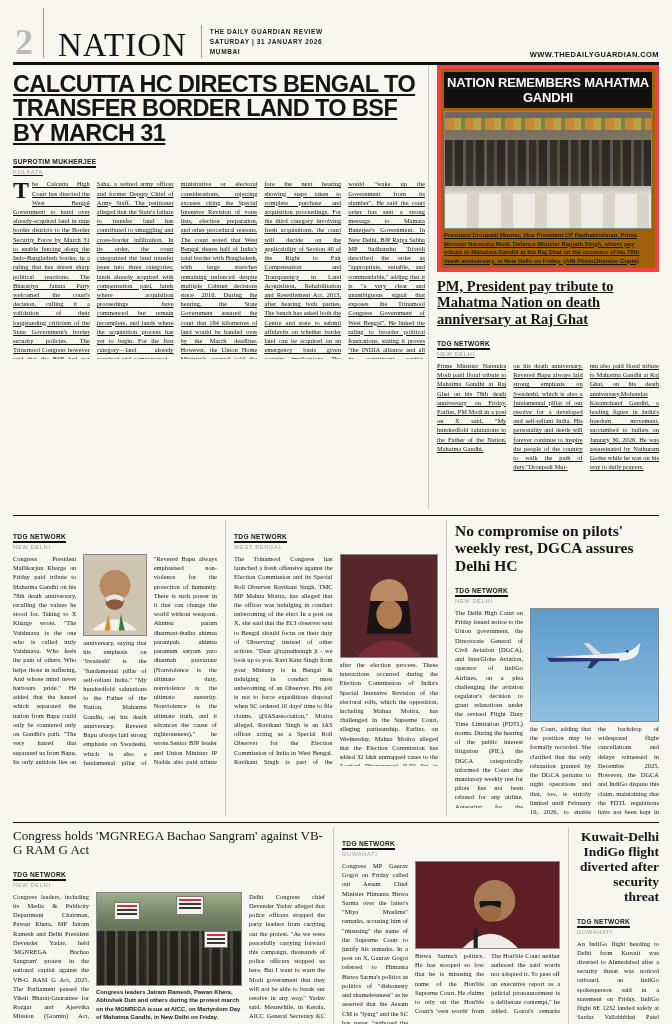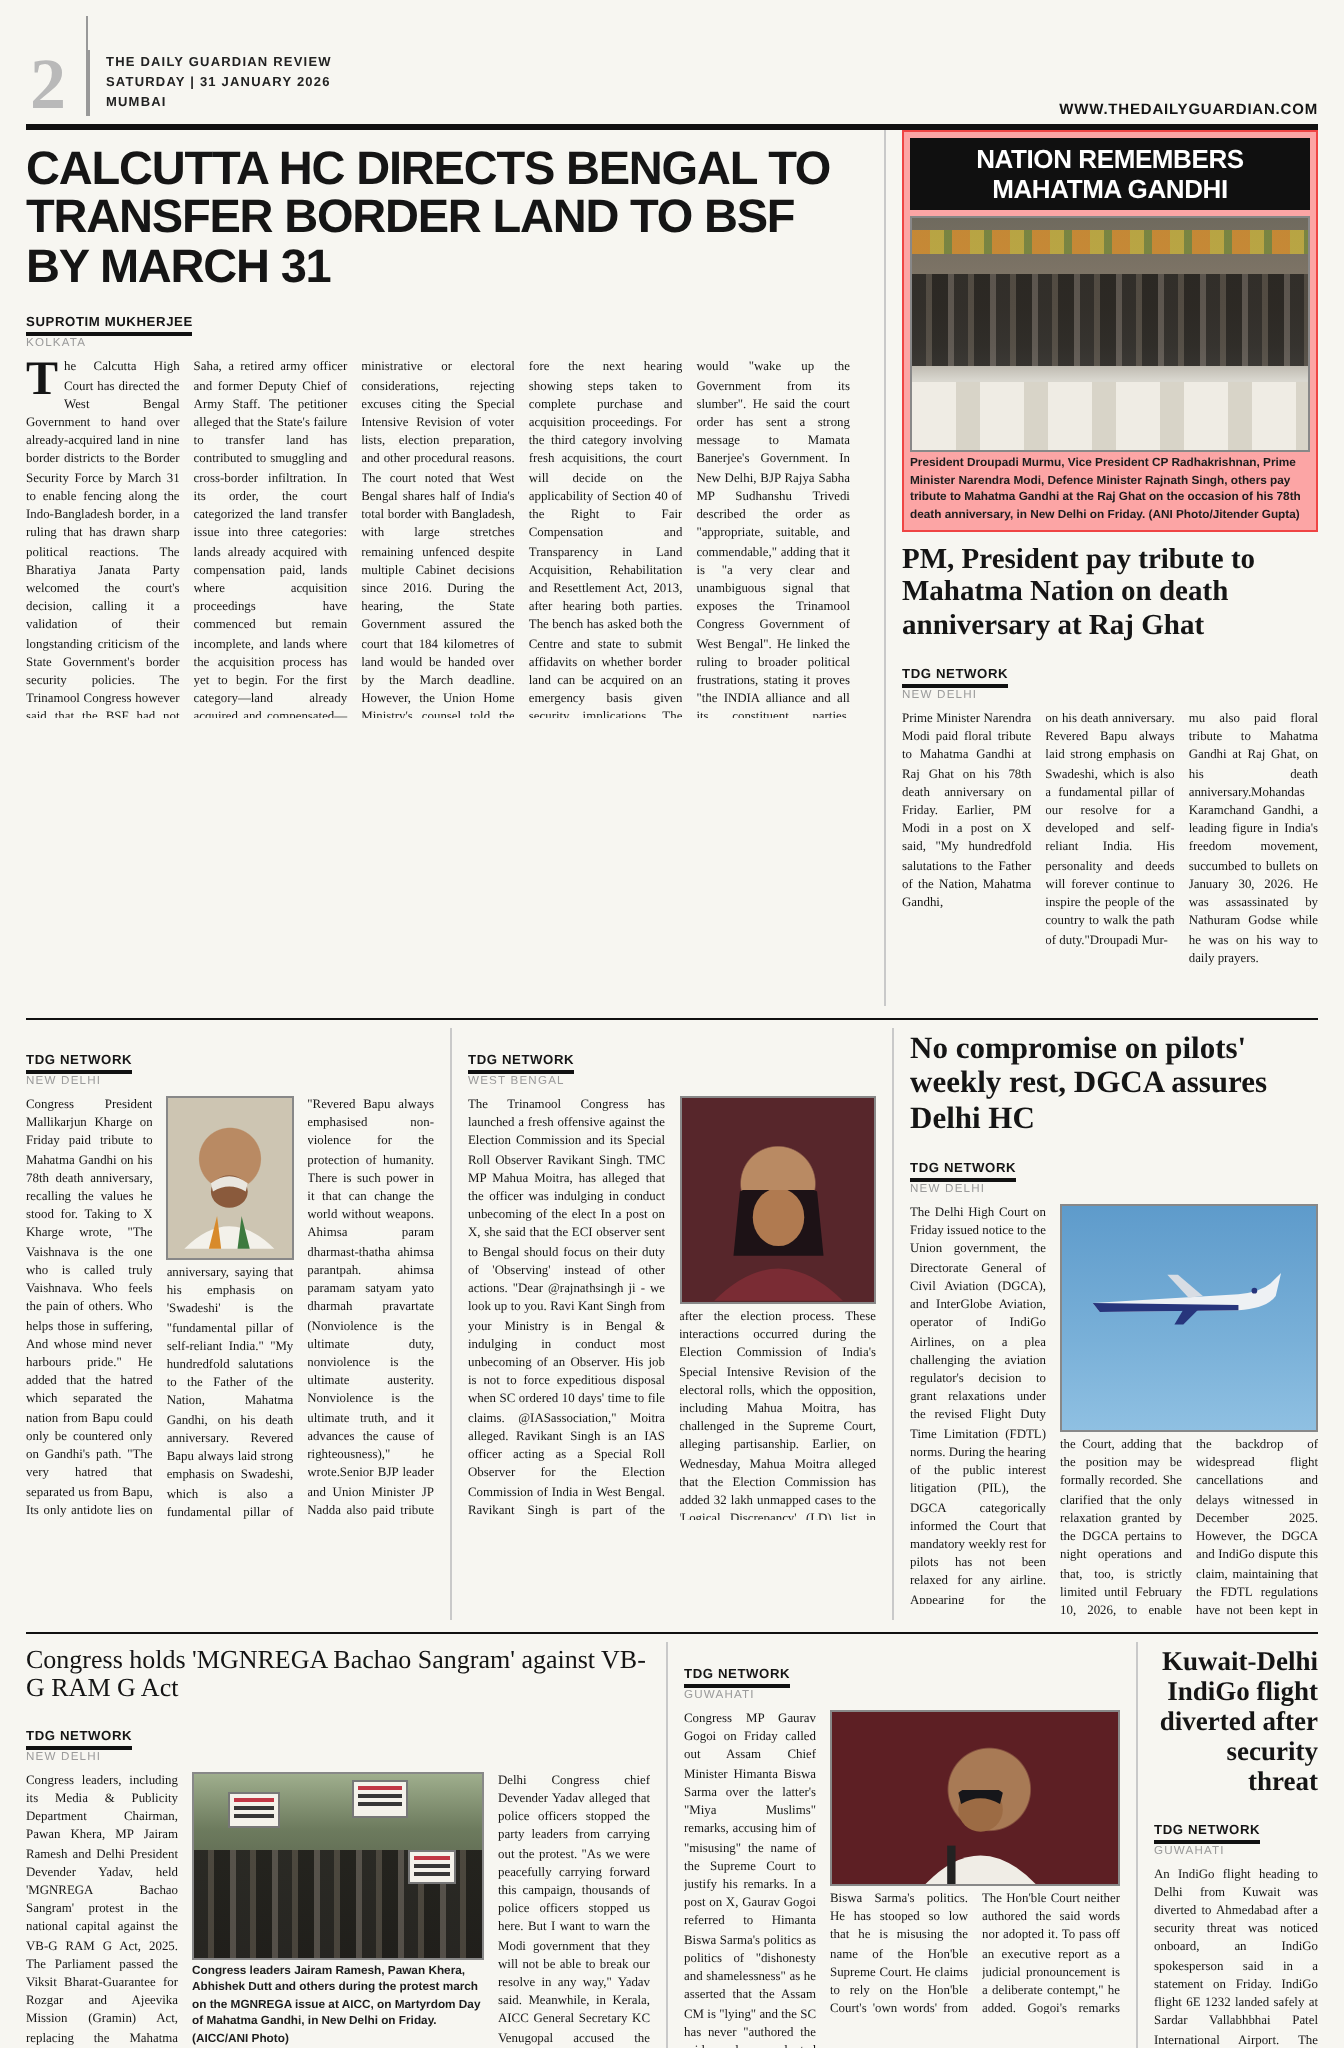--- a/index.html
+++ b/index.html
@@ -32,25 +32,25 @@
   .h-main{font-family:"Liberation Sans",sans-serif;font-weight:800;font-size:23.5px;line-height:1.04;letter-spacing:-.6px;margin:7px 0 4px 0;}
   .h-serif{font-family:"Liberation Serif",serif;}
   .h-pm{font-size:14.5px;font-weight:bold;line-height:1.12;margin:6px 0 2px 0;}
   .h-mid{font-size:14.2px;font-weight:bold;line-height:1.12;margin:2px 0 2px 0;}
   .h-dgca{font-size:15.5px;font-weight:bold;line-height:1.12;margin:2px 0 2px 0;}
   .h-mgnrega{font-size:13px;font-weight:normal;line-height:1.1;margin:2px 0 2px 0;}
   .h-sarma{font-size:14.5px;font-weight:bold;line-height:1.12;margin:2px 0 2px 0;}
   .h-kuwait{font-size:13.5px;font-weight:bold;line-height:1.12;margin:2px 0 2px 0;text-align:right;}
 
   
-  .toprow{display:flex;gap:17px;}
+  .toprow{display:flex;gap:3px;text-decoration:underline;}
   .top-left{flex:0 0 412px;}
   .top-right{flex:1;border-left:1px solid #c9c9c9;padding-left:8px;}
   .calc-cols{height:180px;}
-  .gandhi-box{border:1px solid #ef4444;padding:3px;background:#fca5a5;}
+  .gandhi-box{border:4px solid #ef4444;padding:3px;background:#a16207;}
   .banner{background:#101010;color:#fff;font-family:"Liberation Sans",sans-serif;font-weight:800;font-size:13px;letter-spacing:-.2px;text-align:center;padding:3px 2px;margin-bottom:3px;}
   .pm-cols{height:148px;}
 
   .rule{border-top:1px solid #111;margin:6px 0 4px 0;}
 
   .midrow{display:flex;gap:8px;}
   .mid-sep{border-left:1px solid #c9c9c9;padding-left:8px;}
   .kharge{flex:0 0 204px;}
   .mahua{flex:0 0 204px;}
   .dgca{flex:1;}
@@ -95,20 +95,21 @@
   .placard i+i{background:#222;}
 </style>
 </head>
 <body>
 
 <div class="page">
 
   <div class="masthead">
     <div class="pagenum">2</div>
     <div class="mast-rule"></div>
+    <div class="section-name">NATION</div>
     <div class="pubinfo">
       <div>THE DAILY GUARDIAN REVIEW</div>
       <div>SATURDAY | 31 JANUARY 2026</div>
       <div>MUMBAI</div>
     </div>
     <div class="website">WWW.THEDAILYGUARDIAN.COM</div>
   </div>
 
   <div class="toprow">
     <div class="top-left">

